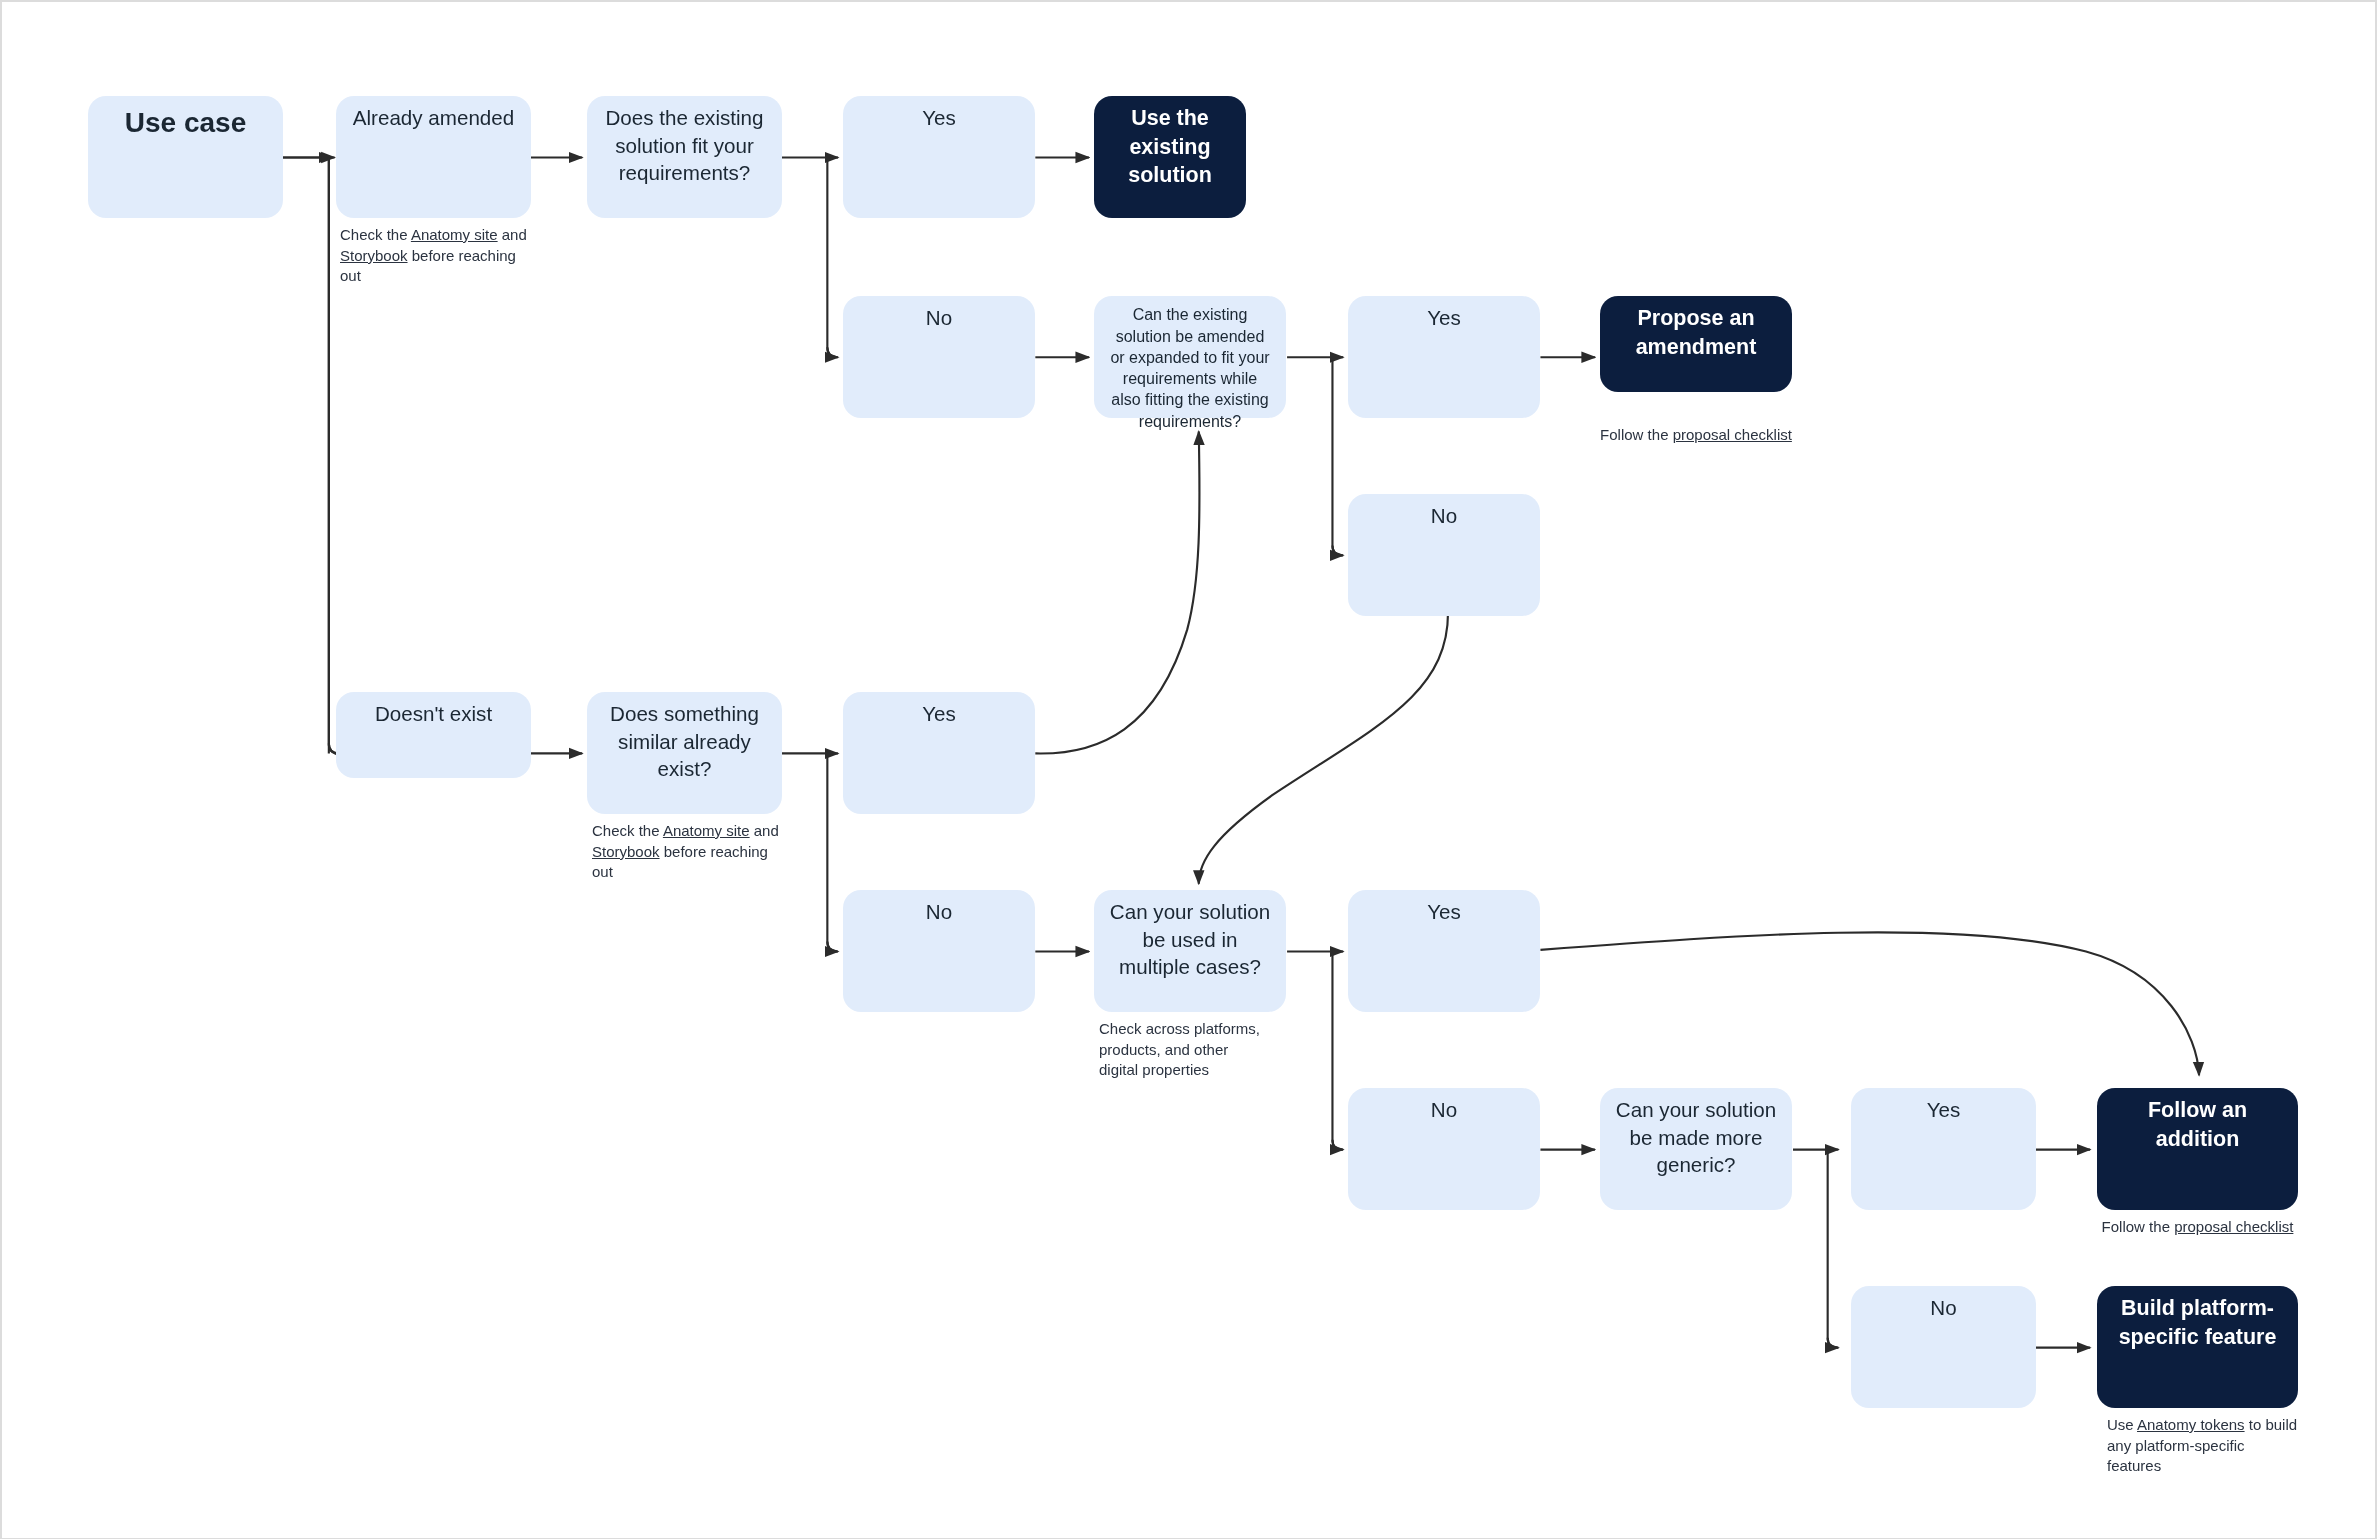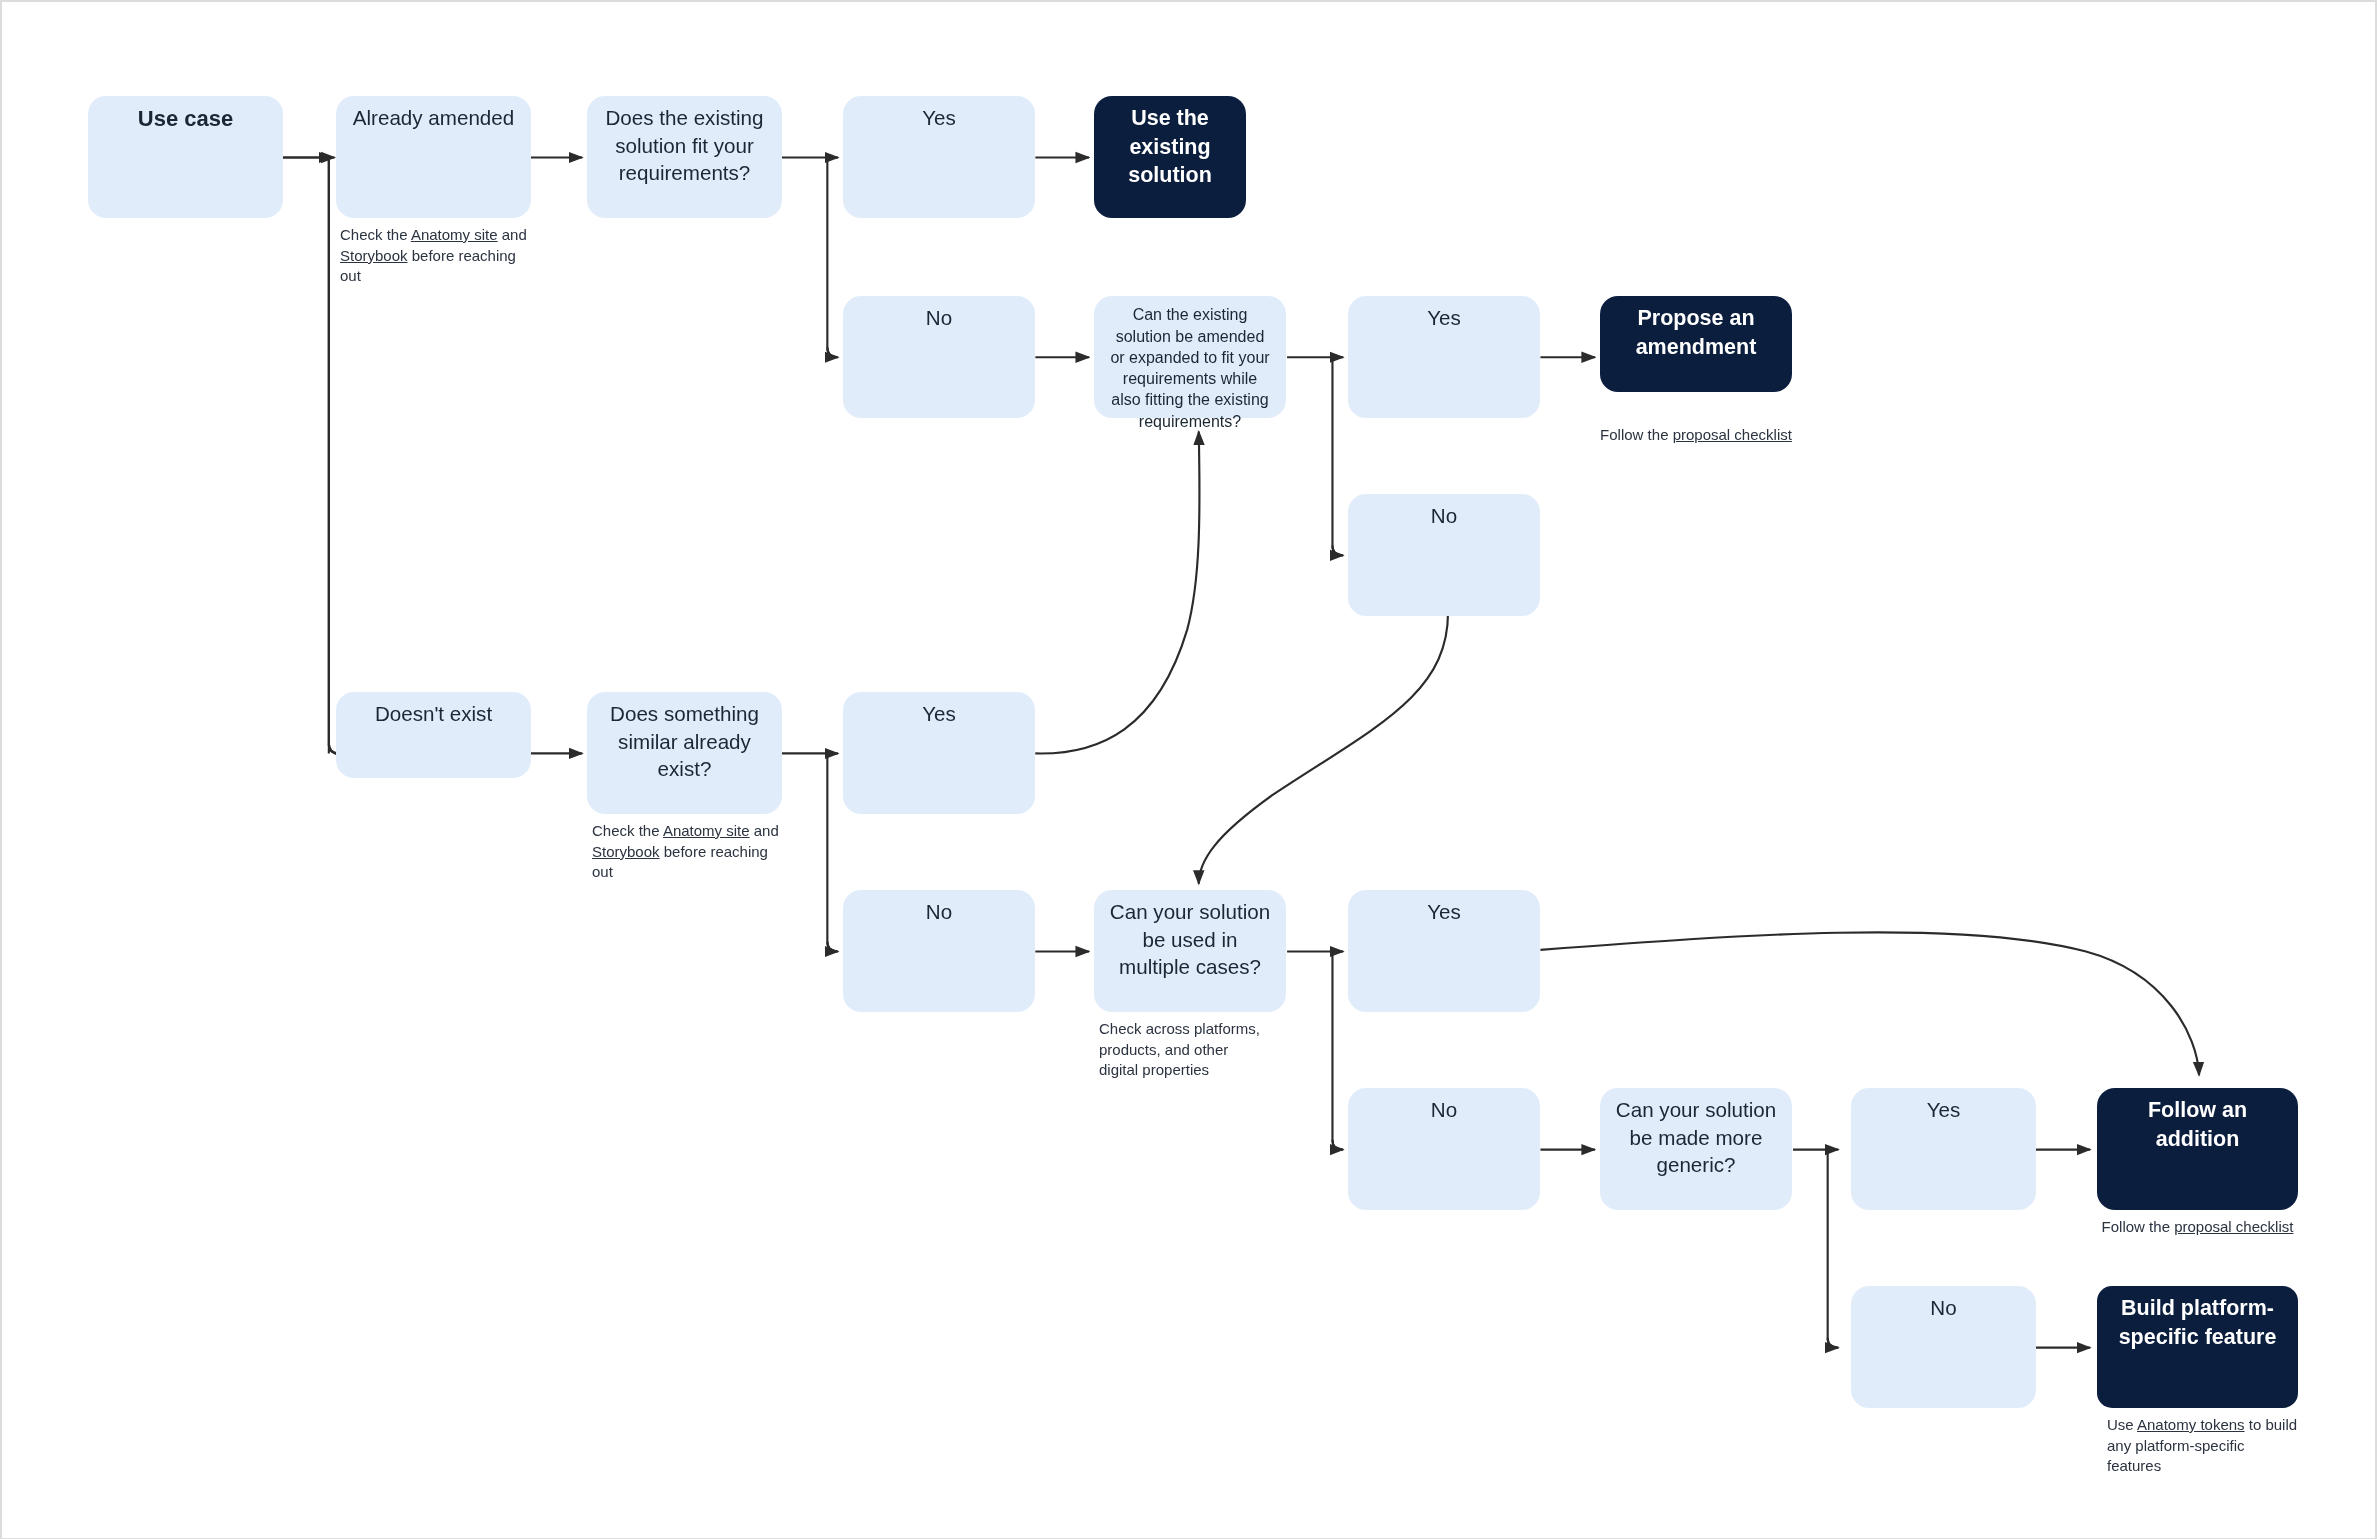--- a/index.html
+++ b/index.html
@@ -44,21 +44,21 @@
     font-weight: 400;
   }
   .node.dark {
     background: #0c1e3e;
     color: #ffffff;
     font-size: 21.5px;
     font-weight: 700;
   }
   .node.bold-light {
     font-weight: 700;
-    font-size: 22px;
+    font-size: 28px;
   }
   .node.small {
     font-size: 19px;
   }
   .note {
     position: absolute;
     font-size: 15px;
     line-height: 1.38;
     color: #2b3340;
     font-family: "Liberation Sans", sans-serif;
@@ -244,21 +244,21 @@
   </div>
 
   <div class="node dark" style="left:2095px; top:1086px; width:201px; height:122px;">
     <span>Follow an addition</span>
   </div>
 
   <div class="note center" style="left:2095px; top:1215px; width:201px;">
     <span>Follow the </span><span class="lnk">proposal checklist</span>
   </div>
 
-  <div class="node dark" style="left:2095px; top:1284px; width:201px; height:122px;border-radius:15px;">
+  <div class="node dark" style="left:2095px; top:1284px; width:201px; height:122px;">
     <span>Build platform-specific feature</span>
   </div>
 
   <div class="note" style="left:2105px; top:1413px; width:192px;">
     <span>Use </span><span class="lnk">Anatomy tokens</span><span> to build any platform-specific features</span>
   </div>
 
 </div>
 
 

